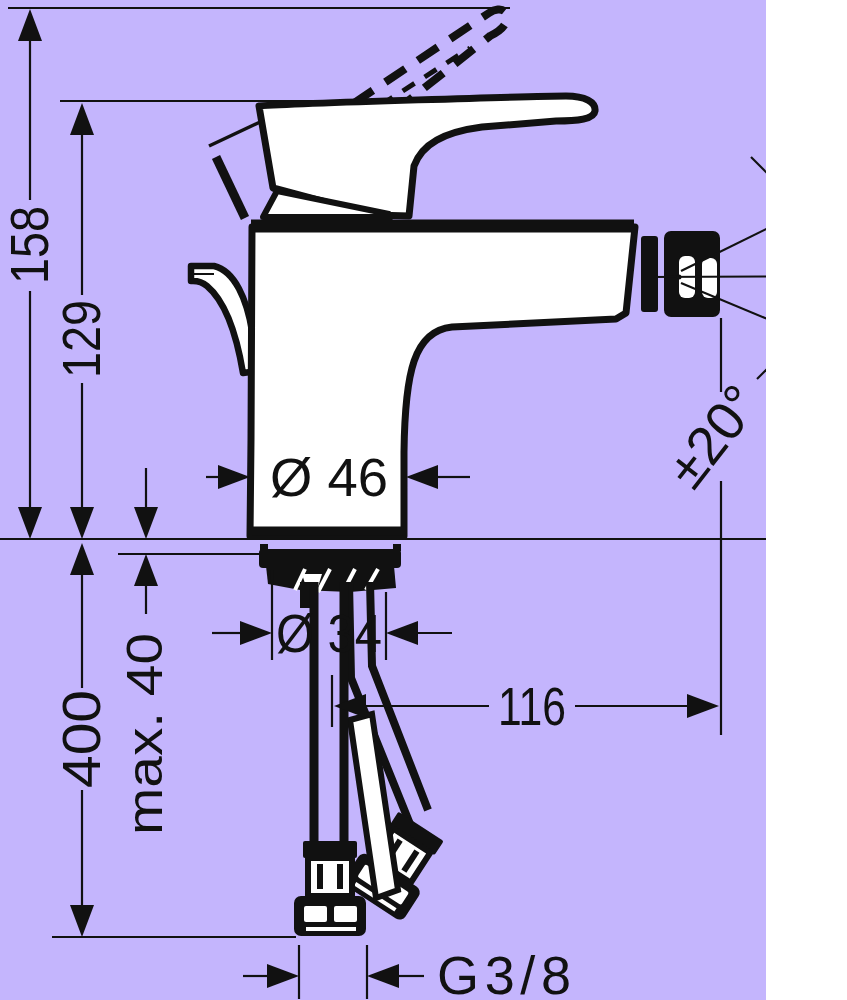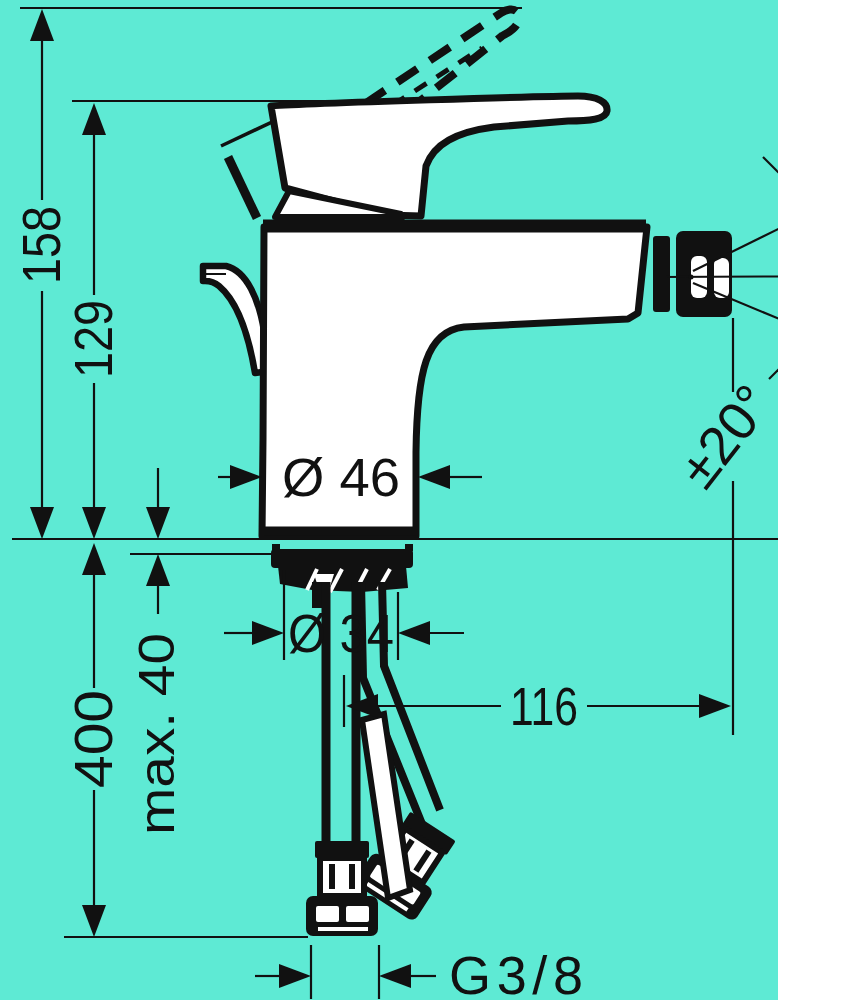--- a/index.html
+++ b/index.html
@@ -1,16 +1,16 @@
 <!DOCTYPE html>
 <html><head>
 <meta charset="utf-8">
 <style>
   html,body{margin:0;padding:0;background:#ffffff;}
-  .stage{width:766px;height:1000px;background:#5eead4;position:relative;overflow:hidden;padding-left:12px;}
+  .stage{width:766px;height:1000px;background:#c4b5fd;position:relative;overflow:hidden;}
   svg{display:block;}
   .dimtext{font-family:"Liberation Sans","DejaVu Sans",sans-serif;fill:#111;}
 </style>
 </head>
 <body>
 
 <div class="stage">
 <svg width="847" height="1000" viewBox="0 0 847 1000">
 
   <g stroke="#111" stroke-width="2.2">

